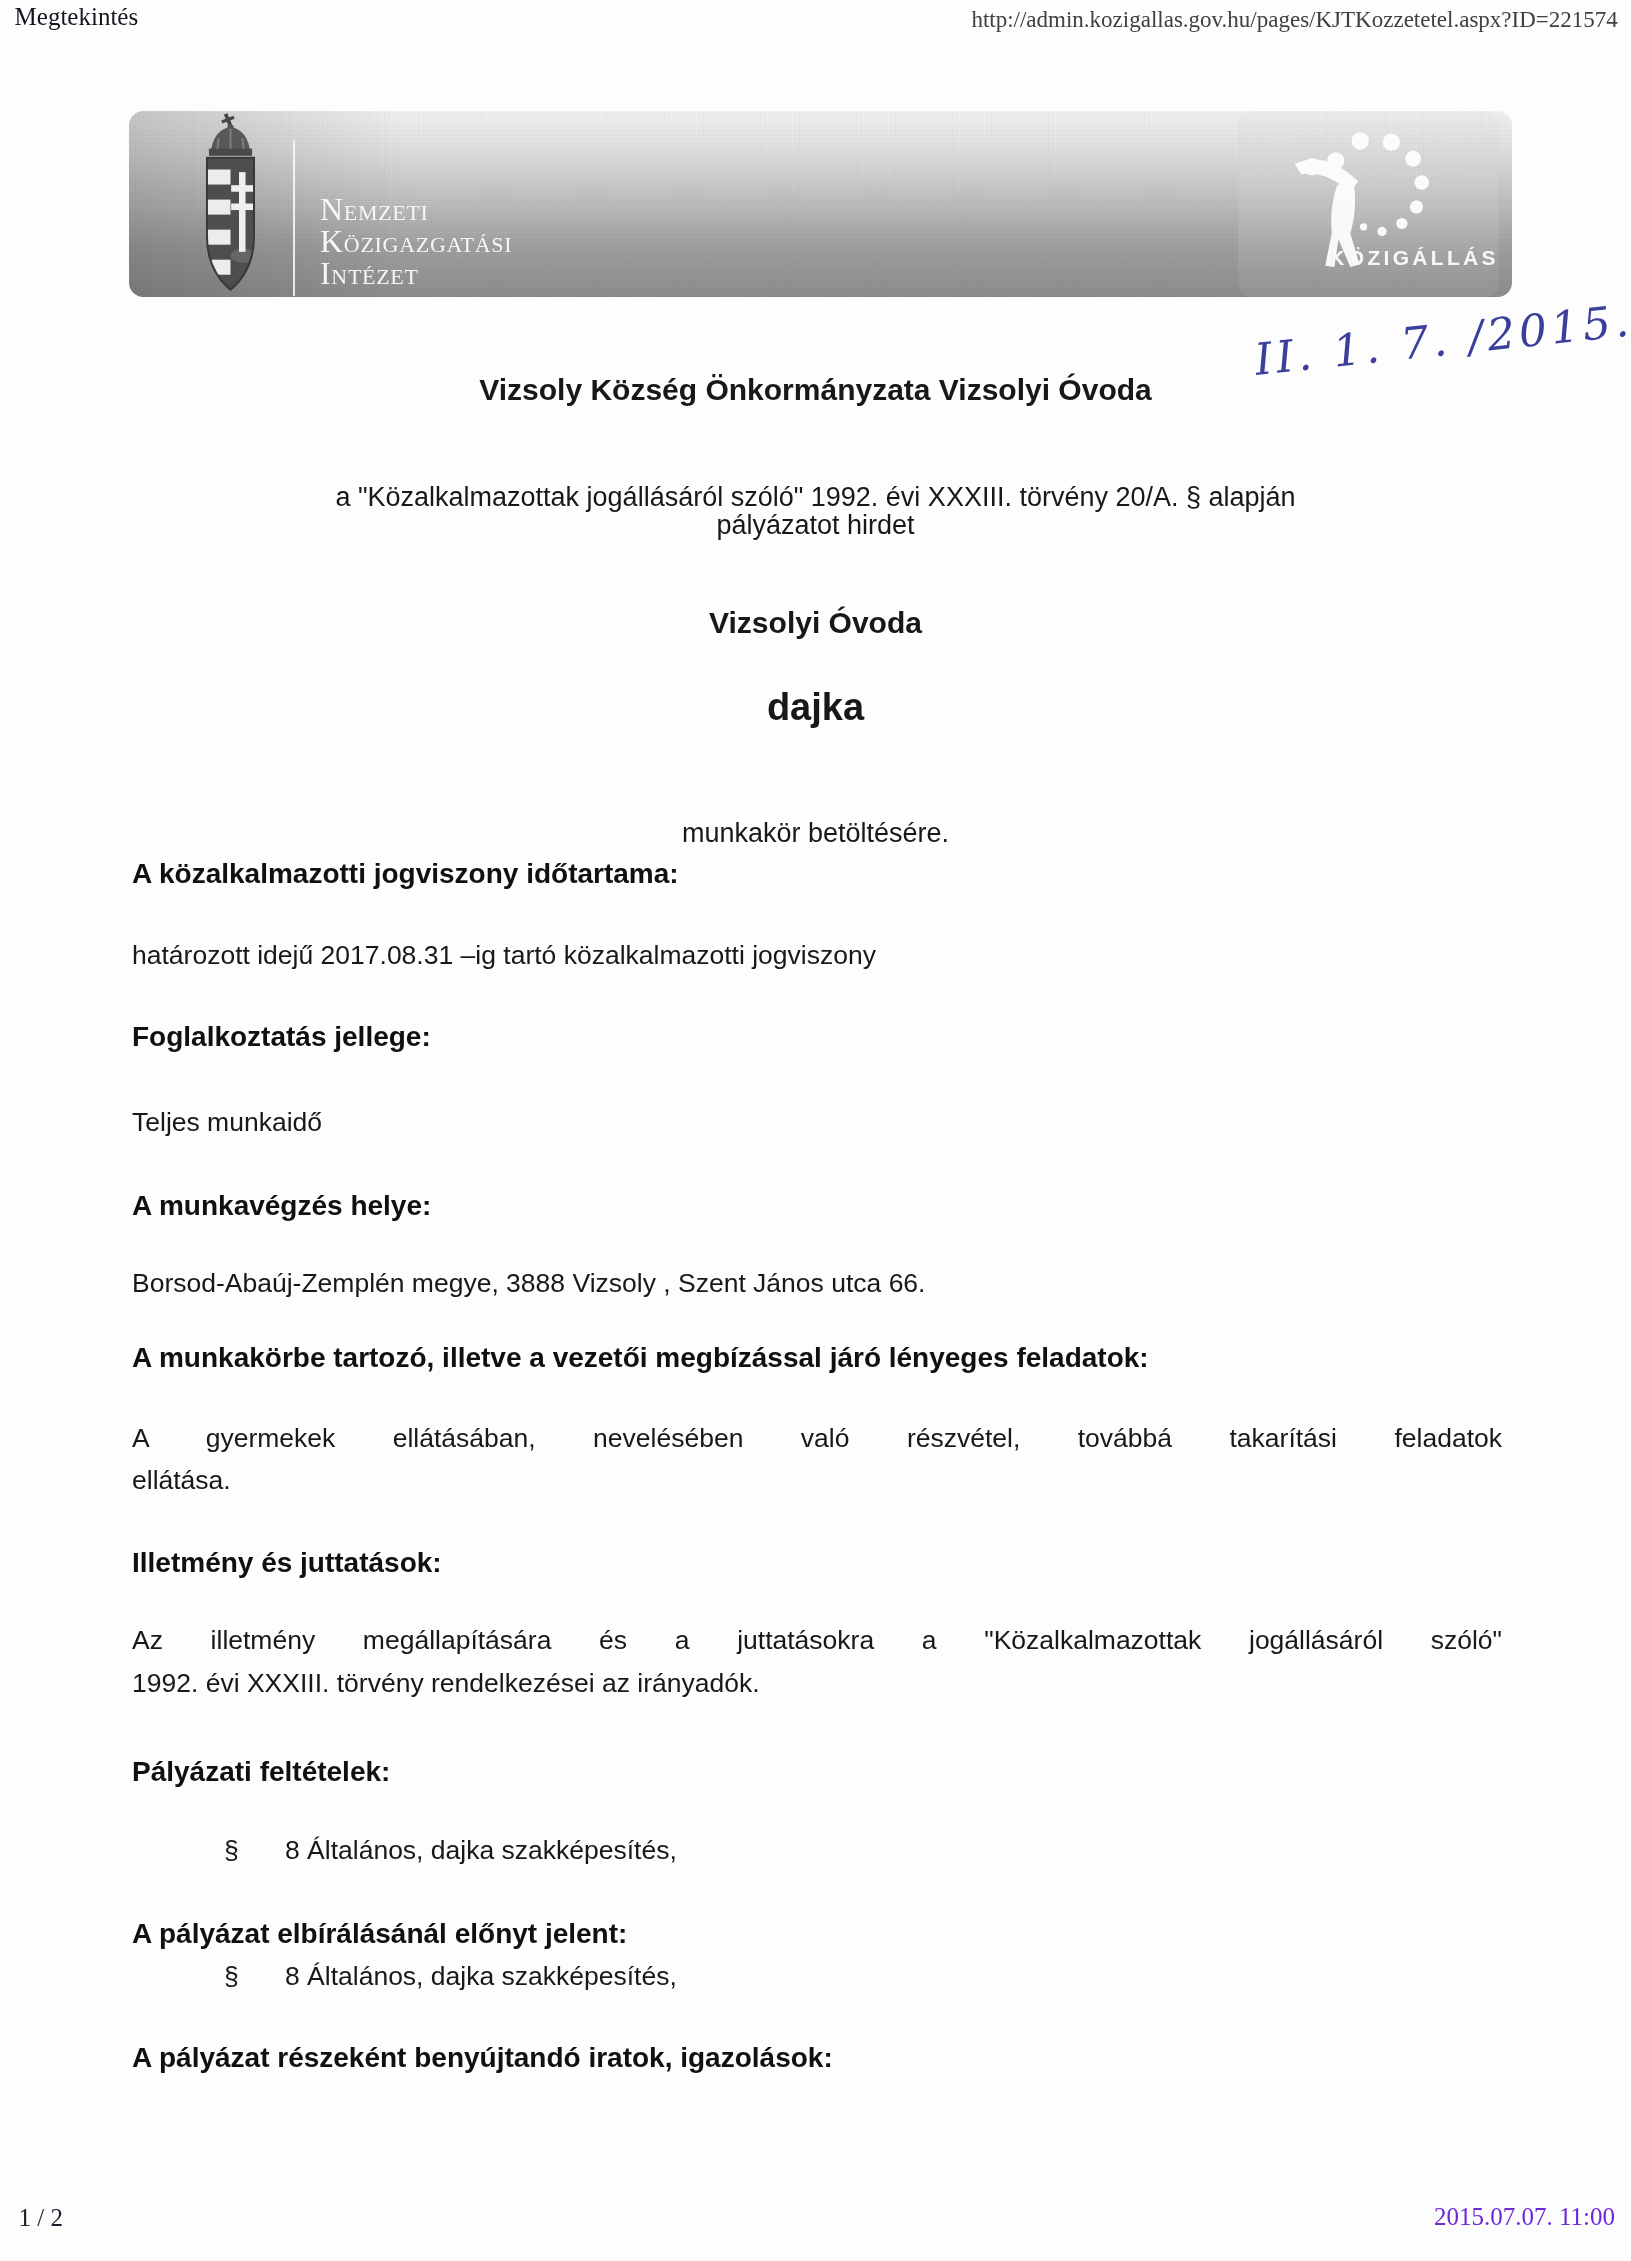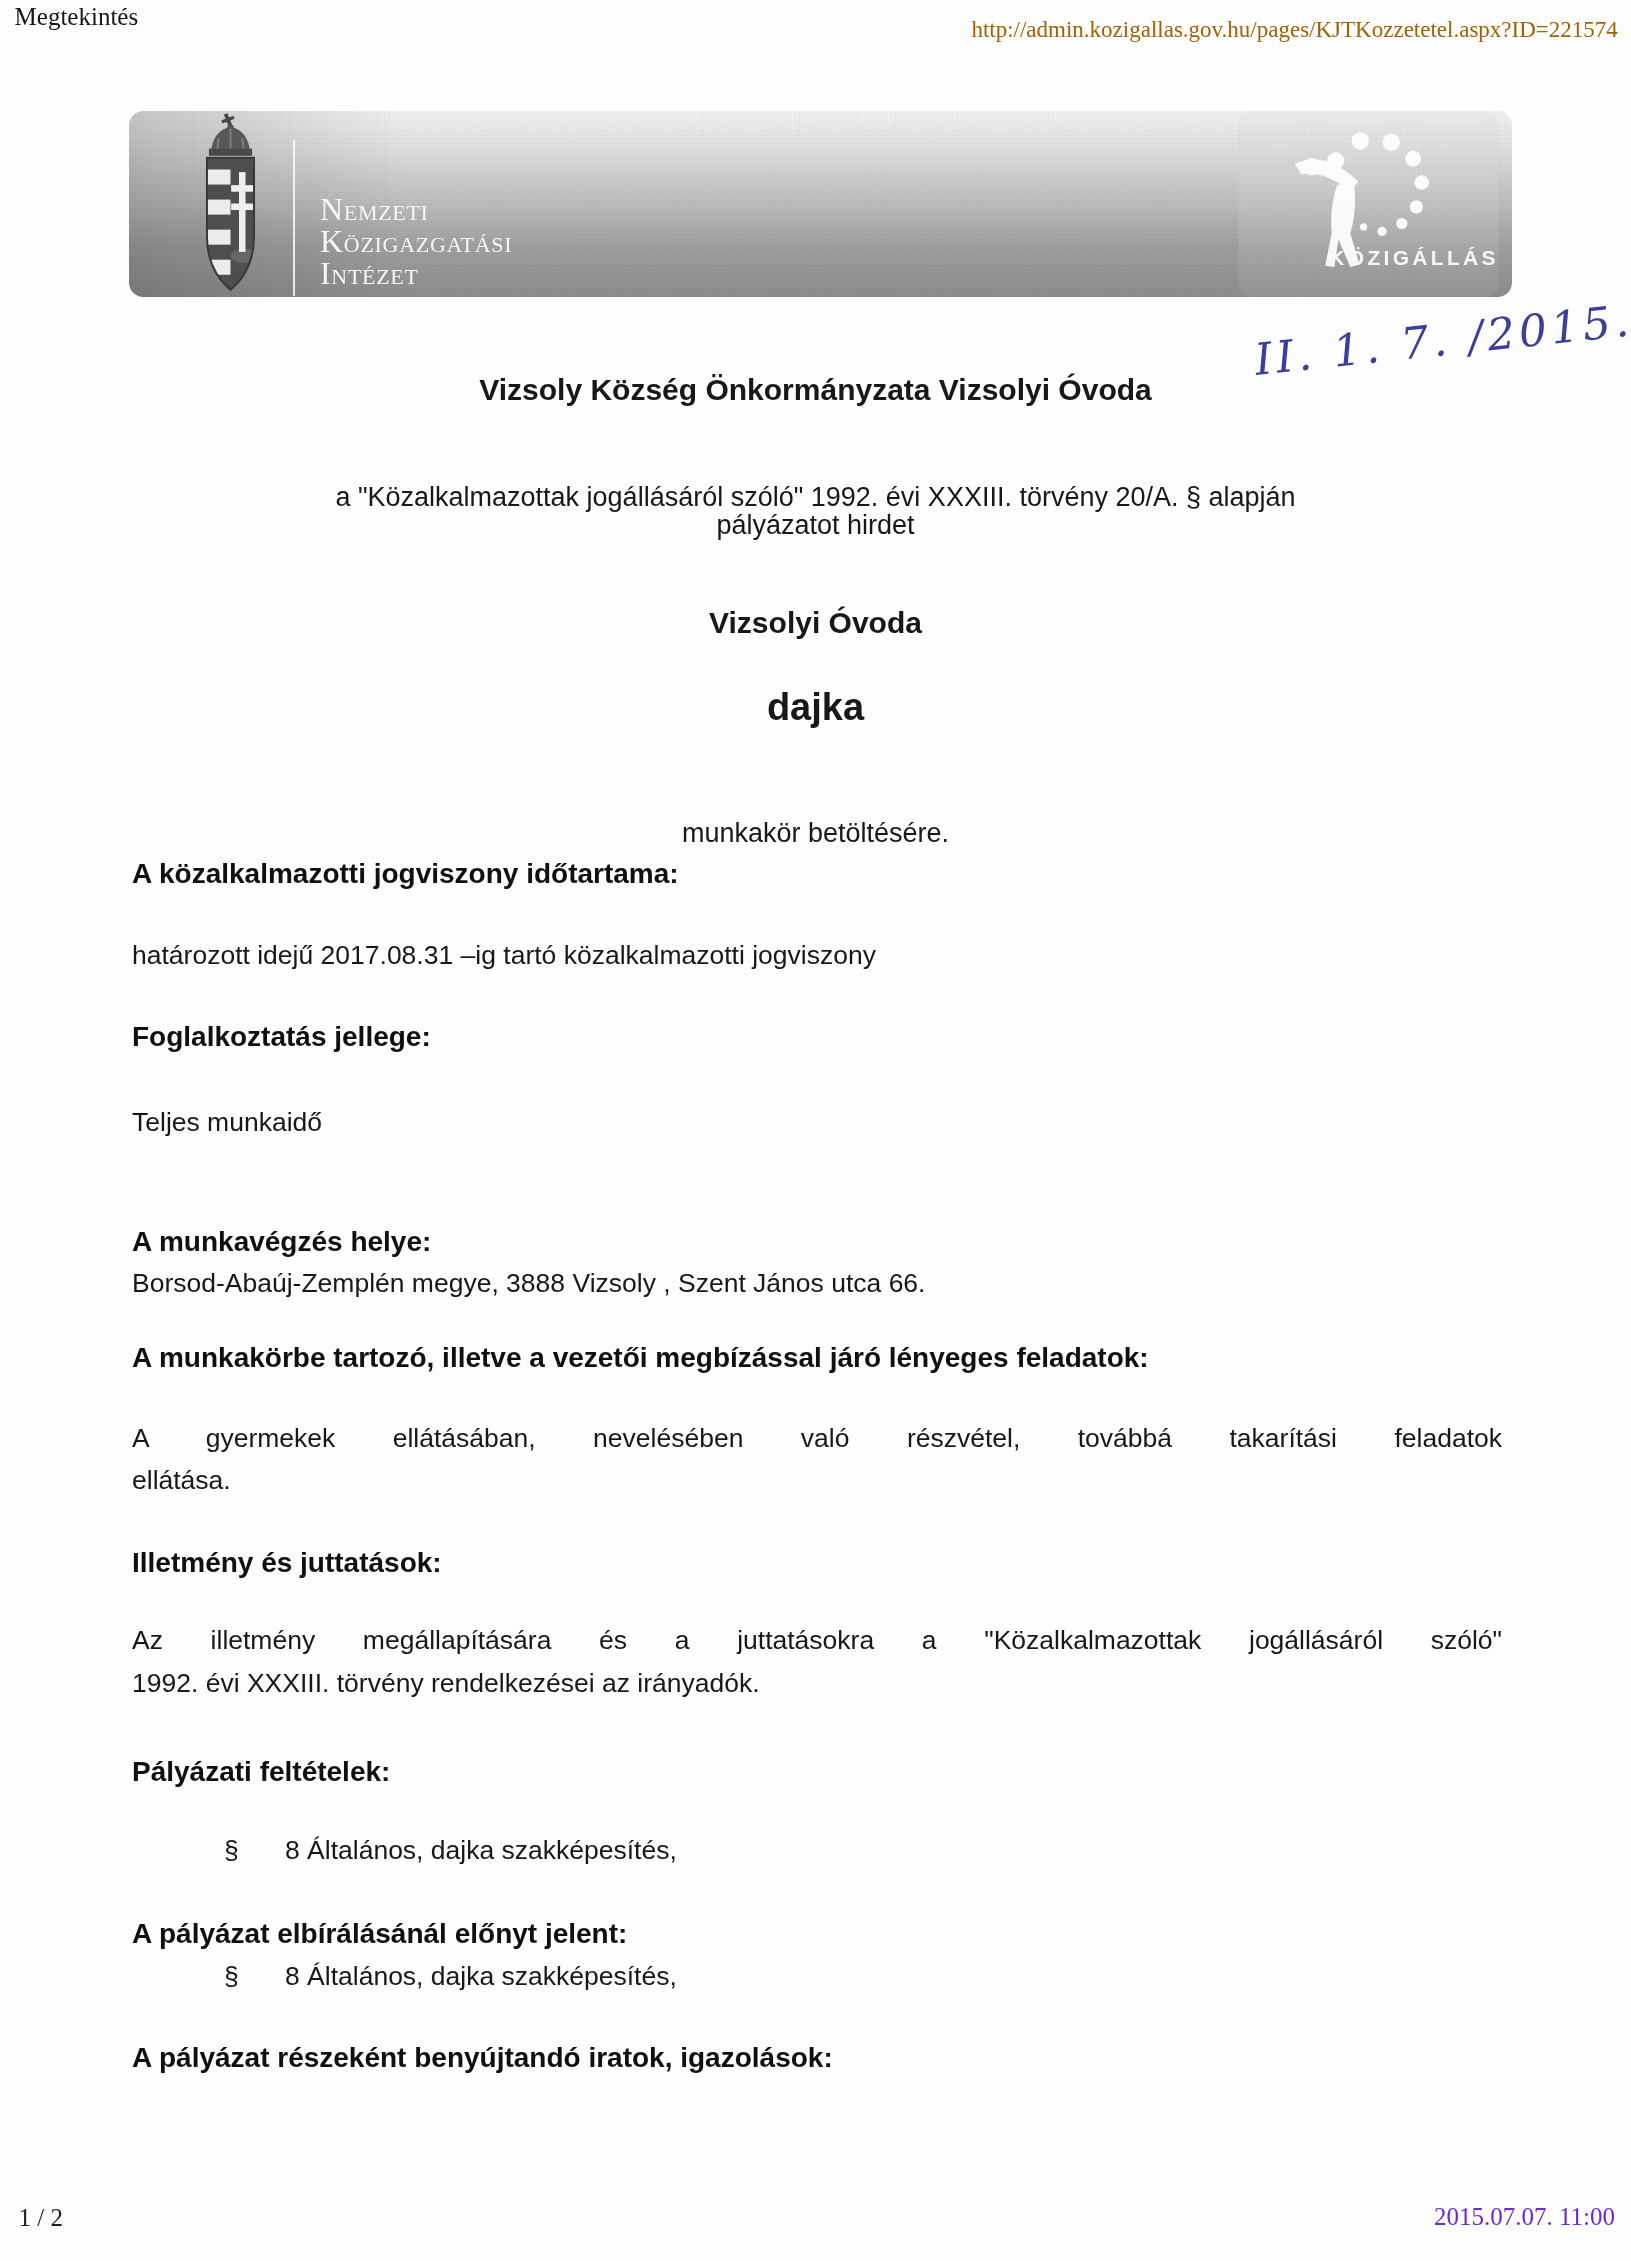--- a/index.html
+++ b/index.html
@@ -2,21 +2,21 @@
 <html style="font-size:10.6px"><head>
 <meta charset="utf-8">
 <style>
   html,body{margin:0;padding:0;background:#e9e9e9;}
   .page{position:relative;width:1631px;height:2261px;background:#fdfdfd;overflow:hidden;
         font-family:"Liberation Sans",sans-serif;color:#181818;}
   .serif{font-family:"Liberation Serif",serif;}
   .abs{position:absolute;}
   
   #view-label{left:14.6px;top:2.6px;font-size:25px;color:#15151f;}
-  #doc-url{right:13.2px;top:17px;font-size:23px;color:#a16207;font-family:Liberation Serif, serif;}
+  #doc-url{right:13.2px;top:7px;font-size:23px;color:#404040;font-family:Liberation Serif, serif;}
   #page-indicator{left:18.5px;top:2204px;font-size:25px;color:#1c1c2a;}
   #timestamp{right:16px;top:2203px;font-size:25px;color:#6d28d9;}
   
   .banner{left:129px;top:111px;width:1383px;height:186px;border-radius:14.6px;
      background:
        radial-gradient(rgba(0,0,0,.08) 0.7px, transparent 0.9px),
        linear-gradient(90deg, rgba(50,50,50,.22), rgba(0,0,0,0) 20%),
        linear-gradient(180deg,#f2f2f2 0%,#e0e0e0 20%,#bfbfbf 48%,#a0a0a0 72%,#8d8d8d 100%);
      background-size:2.6px 2.6px,100% 100%,100% 100%;}
   .coat{left:62px;top:1.3px;width:79px;height:183px;}
@@ -43,21 +43,21 @@
   .b{font-size:26.5px;}
   .stretch{text-align:justify;text-align-last:justify;}
   #doc-title{top:373px;font-weight:bold;font-size:30px;}
   #intro1{top:482px;font-size:27px;}
   #intro2{top:510px;font-size:27px;}
   #org-name{top:606px;font-weight:bold;font-size:30px;}
   #job-pos{top:686px;font-weight:bold;font-size:38px;}
   #pos-suffix{top:818px;font-size:27px;}
   #s0h{top:858px;} #s0b{top:940px;}
   #s1h{top:1021px;} #s1b{top:1107px;}
-  #s2h{top:1190px;margin-top:36px;} #s2b{top:1268px;}
+  #s2h{top:1190px;} #s2b{top:1268px;}
   #s3h{top:1342px;} #s3b1{top:1423px;} #s3b2{top:1465px;}
   #s4h{top:1547px;} #s4b1{top:1625px;} #s4b2{top:1668px;}
   #s5h{top:1756px;} #s5bl{top:1835px;}
   #s6h{top:1918px;} #s6bl{top:1961px;}
   #s7h{top:2042px;}
   .bullet{left:224px;width:1258px;display:flex;}
   .bullet .mark{width:61px;font-size:26.5px;}
   .bullet .txt{font-size:26.5px;}
 </style>
 </head>

